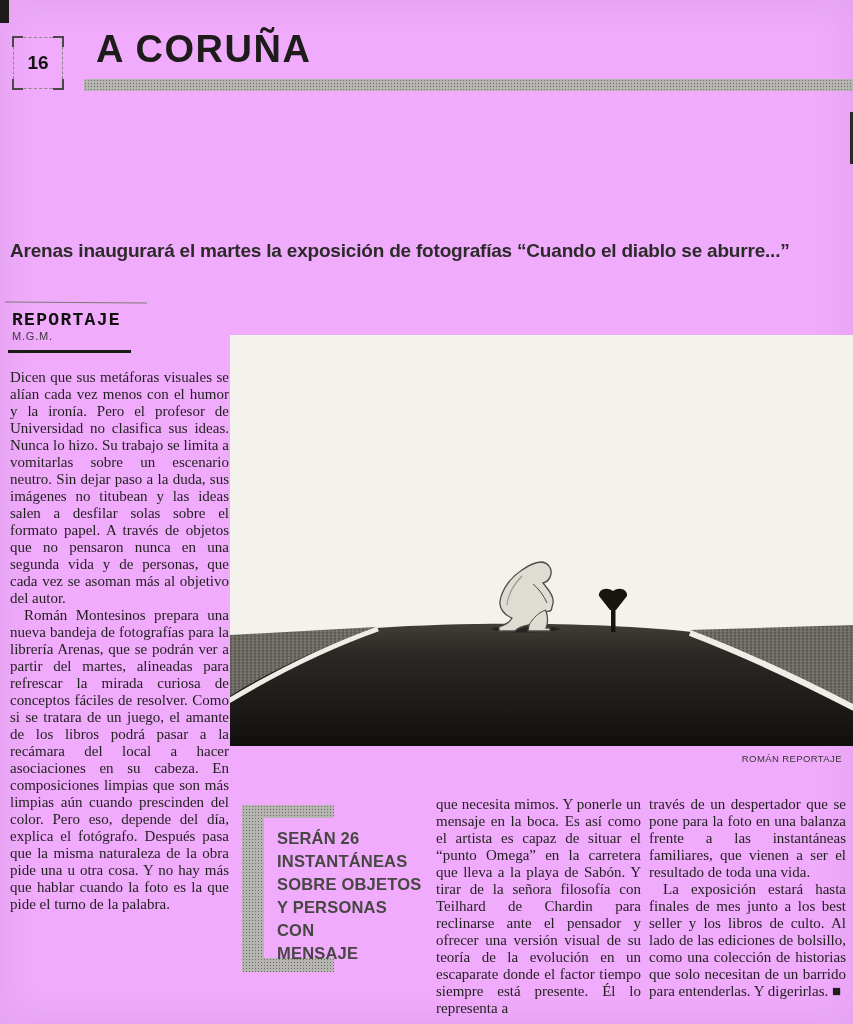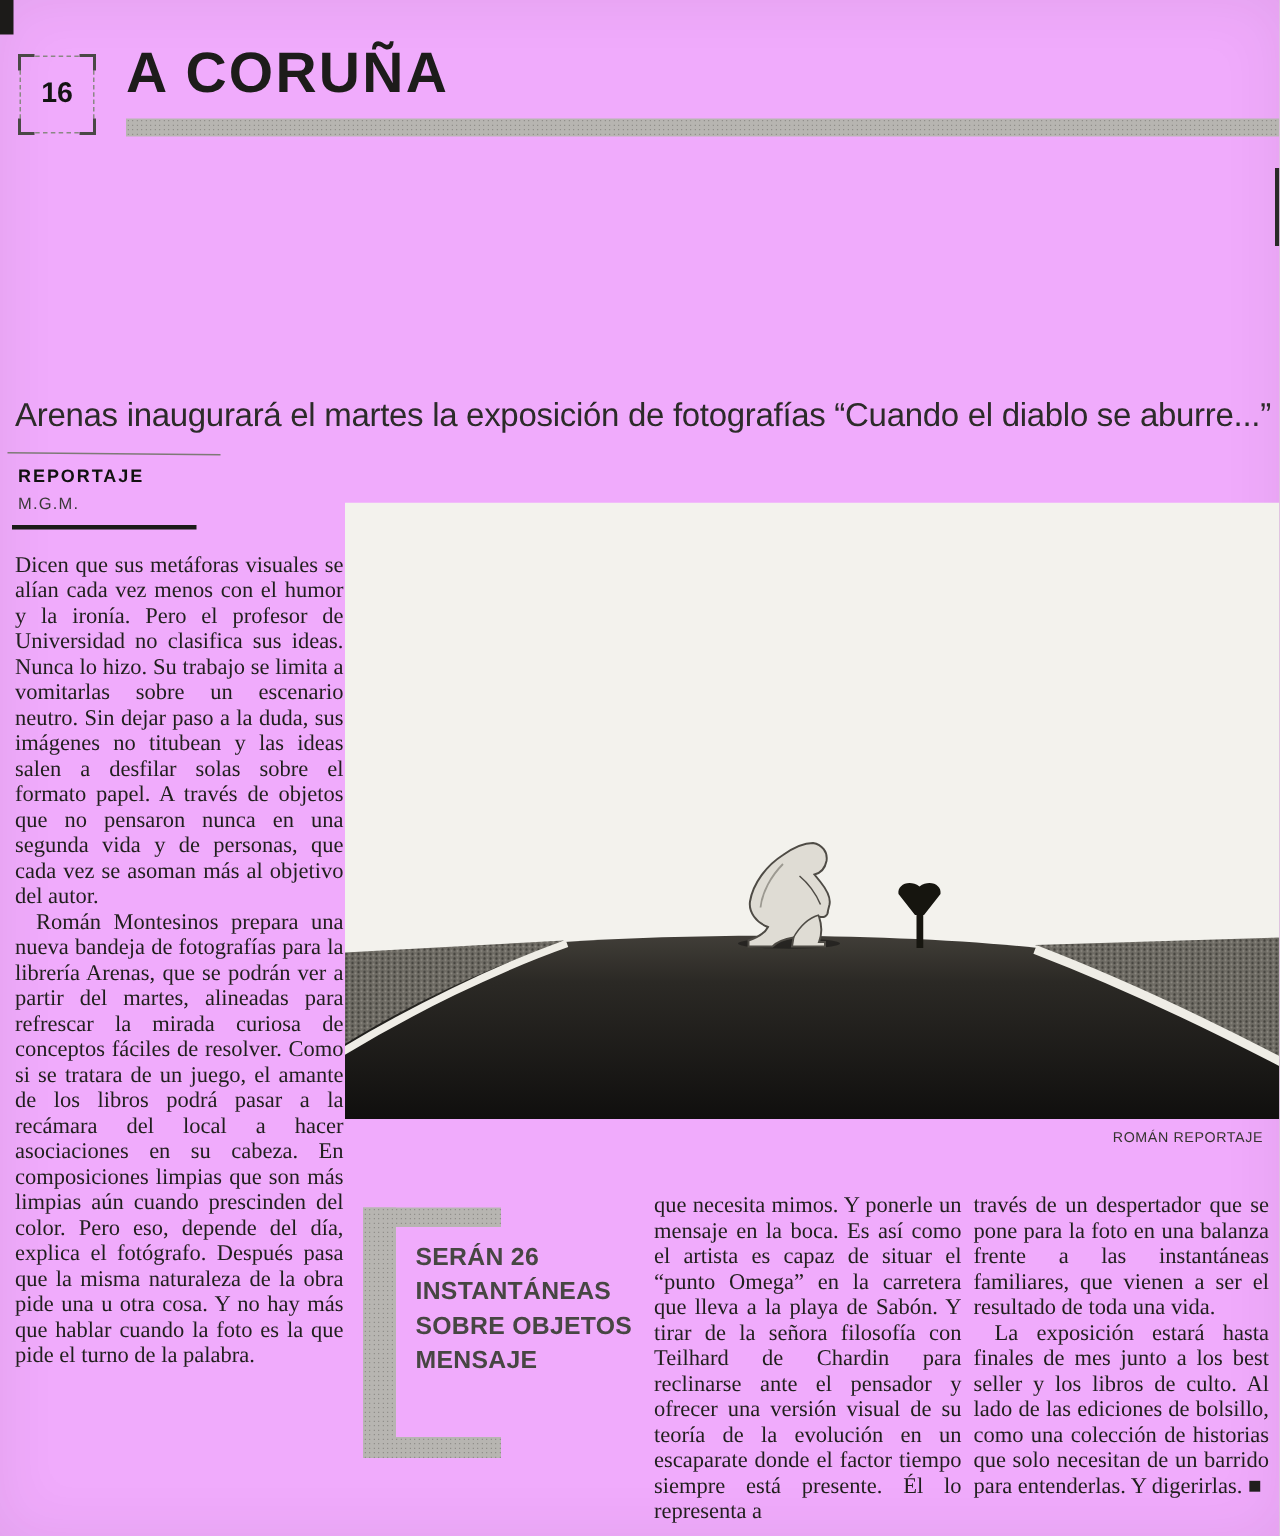--- a/index.html
+++ b/index.html
@@ -20,49 +20,49 @@
     font-family:"Liberation Sans", sans-serif; font-weight:bold;
     font-size:19px; color:#141413;
   }
   .pageno-box .corner { position:absolute; width:9px; height:9px; border:0 solid #4a4846; }
   .pageno-box .c-tl { left:-2px; top:-2px; border-left-width:2px; border-top-width:2px; }
   .pageno-box .c-tr { right:-2px; top:-2px; border-right-width:2px; border-top-width:2px; }
   .pageno-box .c-bl { left:-2px; bottom:-2px; border-left-width:2px; border-bottom-width:2px; }
   .pageno-box .c-br { right:-2px; bottom:-2px; border-right-width:2px; border-bottom-width:2px; }
 
   .section-title {
-    left:84px; top:28px;
+    left:96px; top:28px;
     font-family:"Liberation Sans", sans-serif; font-weight:600;
     font-size:38px; letter-spacing:1.5px; color:#1d1c1a; white-space:nowrap;
   }
   .halftone {
     background-color:#b7b5b1;
     background-image: radial-gradient(#6e6c68 26%, rgba(0,0,0,0) 27%);
     background-size:3px 3px;
   }
   .section-bar { left:84px; top:79px; width:769px; height:12px; }
 
   
   .headline {
     left:8px; top:114px; width:845px;
     font-weight:bold; color:#151412;
     font-size:44px; line-height:57px;
     letter-spacing:-1.5px; word-spacing:-3px; white-space:nowrap;
   }
   .subheadline {
-    left:10px; top:264px;
+    left:10px; top:240px;
     font-family:"Liberation Sans", sans-serif;
-    font-size:22px; letter-spacing:-0.2px; color:#2c2b29; white-space:nowrap;
+    font-size:19px; letter-spacing:-0.2px; color:#2c2b29; white-space:nowrap;font-weight:bold;
   }
 
   
   .kicker-rule-top { left:5px; top:302px; width:142px; height:1px; background:#7d7a76; transform:rotate(0.5deg); }
   .kicker-label {
-    left:12px; top:310px; font-family:Liberation Sans, sans-serif;
-    font-weight:bold; font-size:12px; letter-spacing:1.3px; color:#121110;
+    left:12px; top:310px; font-family:Liberation Mono, monospace;
+    font-weight:bold; font-size:18px; letter-spacing:1.3px; color:#121110;
   }
   .kicker-byline {
     left:12px; top:330px; font-family:"Liberation Sans", sans-serif;
     font-size:11px; letter-spacing:0.8px; color:#3a3938;
   }
   .kicker-rule-bottom { left:8px; top:350px; width:123px; height:3px; background:#1c1b19; }
 
   
   .bodycol {
     position:absolute;
@@ -166,20 +166,21 @@
   </div>
   <div class="abs photo-credit">ROMÁN REPORTAJE</div>
 
   <div class="abs pq-bar halftone"></div>
   <div class="abs pq-arm-top halftone"></div>
   <div class="abs pq-arm-bottom halftone"></div>
   <div class="abs pq-text">
     <div>SERÁN 26</div>
     <div>INSTANTÁNEAS</div>
     <div>SOBRE OBJETOS</div>
+    <div>Y PERSONAS CON</div>
     <div>MENSAJE</div>
   </div>
 
   <div class="bodycol col3">
     <p>que necesita mimos. Y ponerle un mensaje en la boca. Es así como el artista es capaz de situar el “punto Omega” en la carretera que lleva a la playa de Sabón. Y tirar de la señora filosofía con Teilhard de Chardin para reclinarse ante el pensador y ofrecer una versión visual de su teoría de la evolución en un escaparate donde el factor tiempo siempre está presente. Él lo representa a</p>
   </div>
 
   <div class="bodycol col4">
     <p>través de un despertador que se pone para la foto en una balanza frente a las instantáneas familiares, que vienen a ser el resultado de toda una vida.</p>
     <p>La exposición estará hasta finales de mes junto a los best seller y los libros de culto. Al lado de las ediciones de bolsillo, como una colección de historias que solo necesitan de un barrido para entenderlas. Y digerirlas. ■</p>

